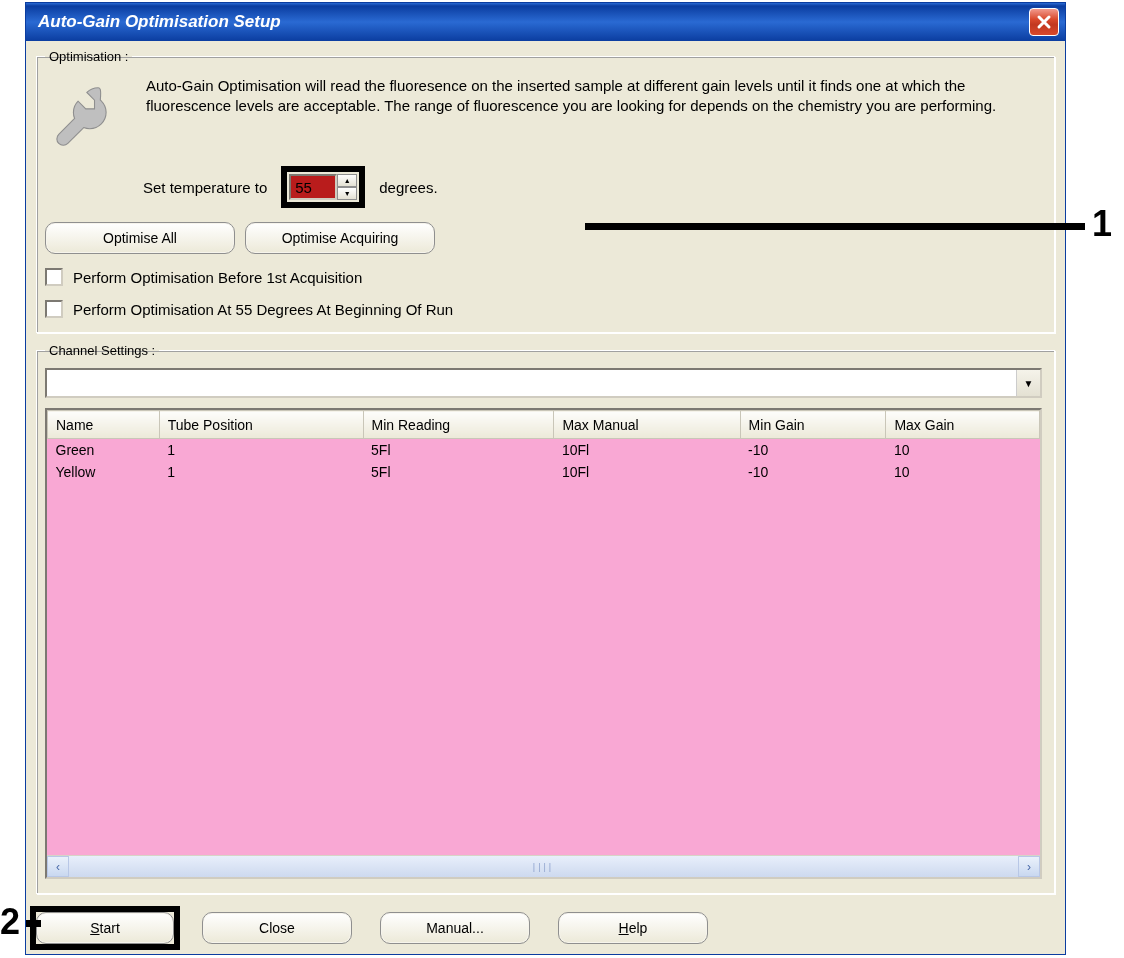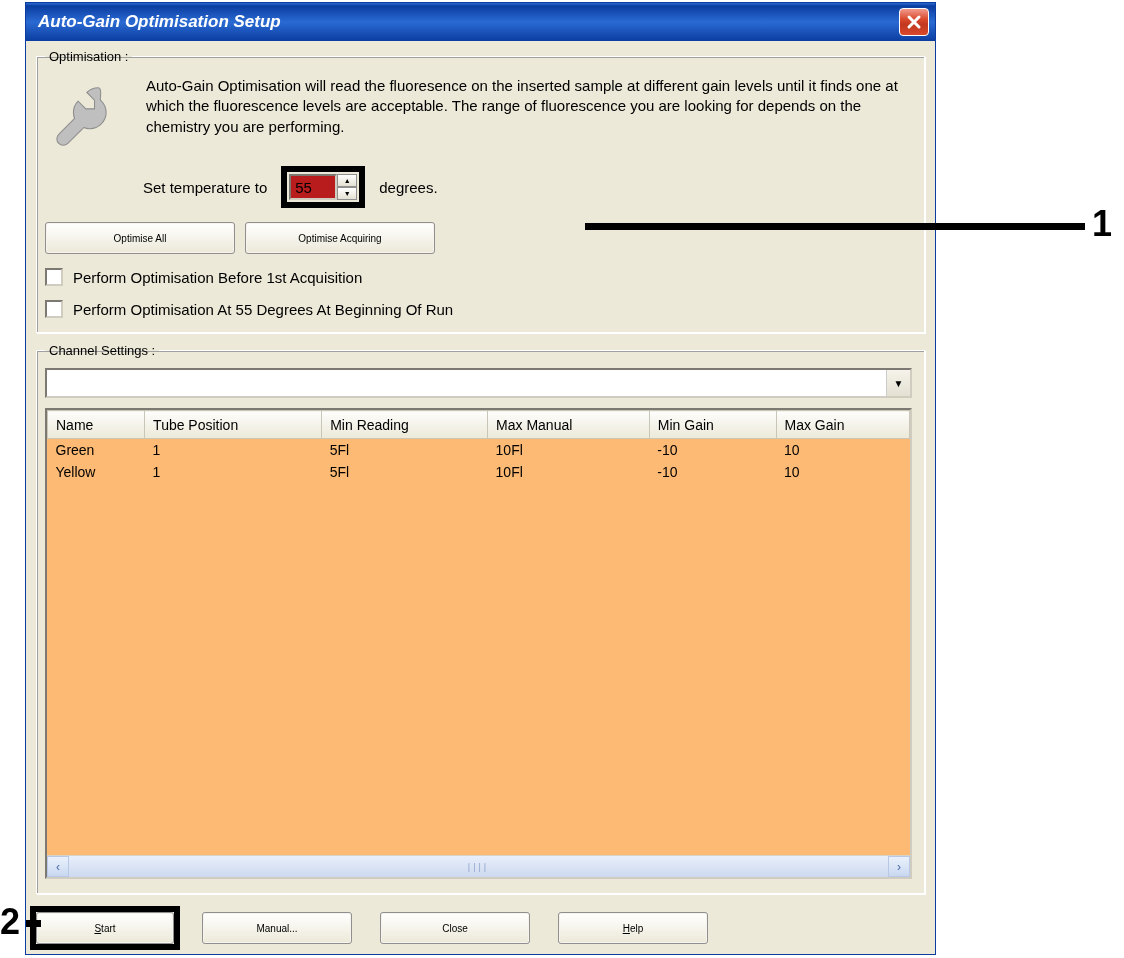--- a/index.html
+++ b/index.html
@@ -13,21 +13,21 @@
   }
   .canvas {
     position: relative;
     width: 1124px;
     height: 958px;
   }
   .dialog {
     position: absolute;
     left: 25px;
     top: 2px;
-    width: 911px;
+    width: 1041px;
     height: 953px;
     background: #ece9d8;
     border: 1px solid #0b3da0;
     display: flex;
     flex-direction: column;
     justify-content: flex-end;
   }
   .titlebar {
     height: 38px;
     background: linear-gradient(to bottom, #2a6ad3 0%, #0b3da0 8%, #2a6ad3 50%, #0b3da0 100%);
@@ -120,23 +120,23 @@
     background: linear-gradient(to bottom, #fff, #e4e1d3);
     display: flex;
     align-items: center;
     justify-content: center;
     font-size: 7px;
     cursor: pointer;
   }
   .btn {
     background: linear-gradient(to bottom, #fff, #ece9d8);
     border: 1px solid #8f8f8f;
-    border-radius: 3px;
+    border-radius: 10px;
     font-family: inherit;
-    font-size: 10px;
+    font-size: 14px;
     height: 32px;
     padding: 0 10px;
     cursor: pointer;
     box-shadow: inset 0 0 0 1px #f6f4ec;
   }
   .opt-buttons {
     margin-top: 20px;
     display: flex;
     gap: 10px;
   }
@@ -182,21 +182,21 @@
   .dropdown-btn {
     width: 24px;
     border-left: 1px solid #ccc;
     background: linear-gradient(to bottom, #f5f3ea, #e4e1d3);
     display:flex;align-items:center;justify-content:center;
     cursor:pointer;
   }
   .table-wrap {
     flex: 1;
     border: 2px inset #d0ccc0;
-    background: #fdba74;
+    background: #f9a8d4;
     display: flex;
     flex-direction: column;
     overflow: hidden;
   }
   .tbl {
     border-collapse: collapse;
     width: 100%;
     font-size: 14px;
   }
   .tbl th {
@@ -381,22 +381,22 @@
             </div>
           </div>
 
         </div>
       </fieldset>
 
       <div class="bottom-row">
         <span class="start-wrap">
           <button class="btn" style="width:138px"><span class="underline-char">S</span><span>tart</span></button>
         </span>
+        <button class="btn">Close</button>
         <button class="btn">Manual...</button>
-        <button class="btn">Close</button>
         <button class="btn"><span class="underline-char">H</span><span>elp</span></button>
       </div>
 
     </div>
   </div>
 
   <div class="callout-line" style="left:585px; top:223px; width:500px; height:7px;"></div>
   <div class="callout-label" style="left:1092px; top:203px;">1</div>
 
   <div class="callout-line" style="left:26px; top:920px; width:15px; height:7px;"></div>

